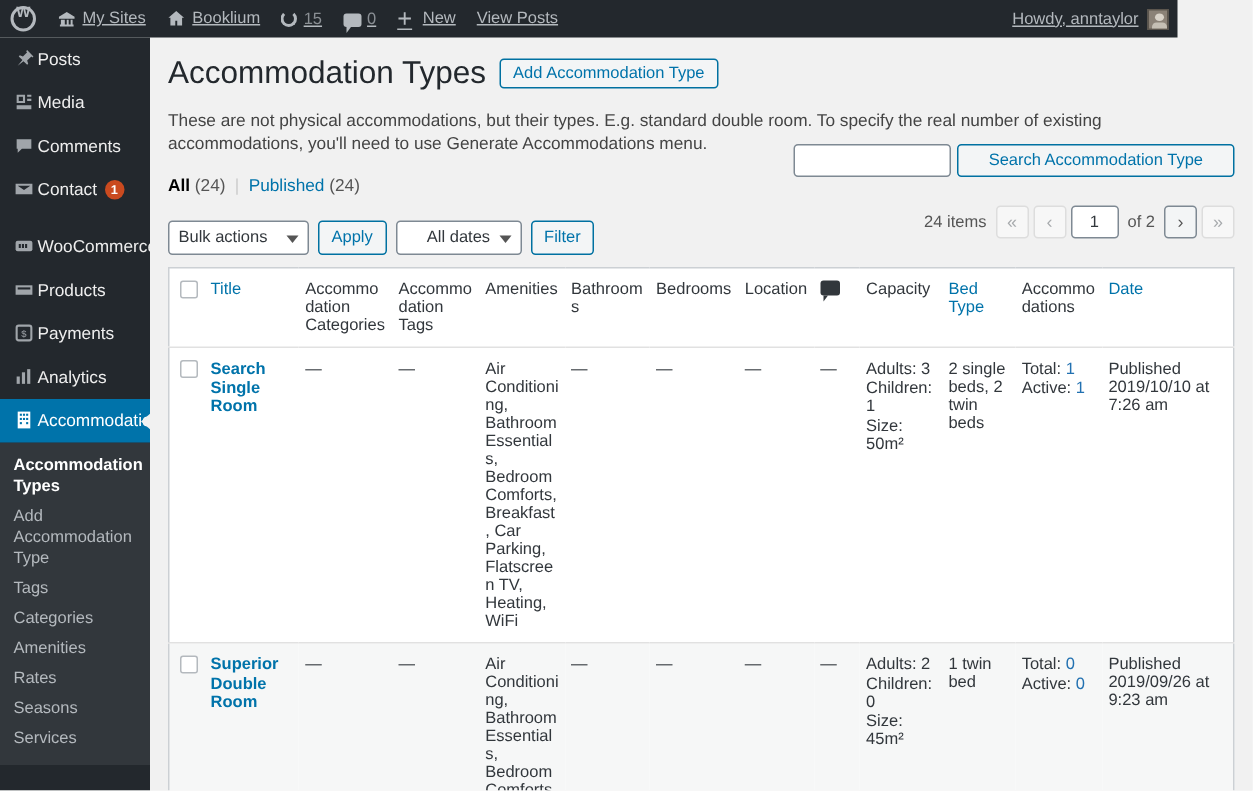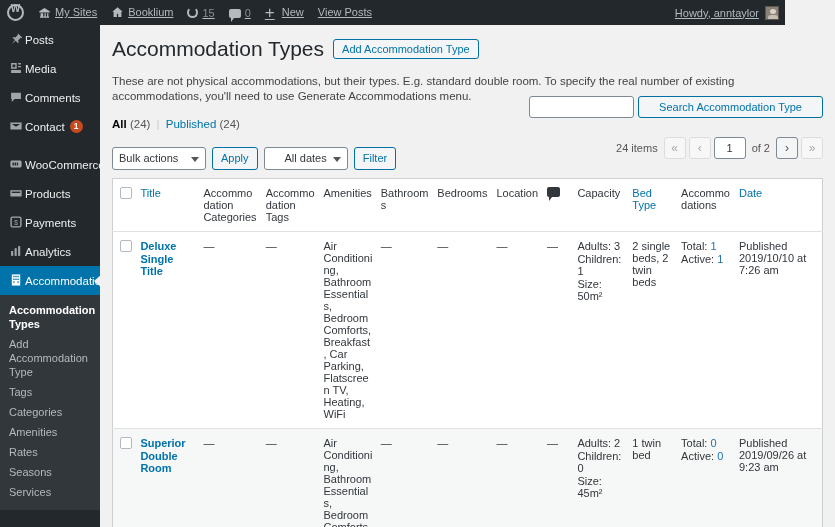--- a/index.html
+++ b/index.html
@@ -472,21 +472,21 @@
         <th class="c-acc">Accommo dations</th>
         <th class="c-date sortable-col">Date</th>
       </tr>
     </thead>
     <tbody>
       <tr>
         <td class="col-cb">
           <span class="wp-check"></span>
         </td>
         <td>
-          <a class="row-title">Deluxe Single Title</a>
+          <a class="row-title">Search Single Room</a>
         </td>
         <td class="dash">—</td>
         <td class="dash">—</td>
         <td class="amenities">Air Conditioning, Bathroom Essentials, Bedroom Comforts, Breakfast, Car Parking, Flatscreen TV, Heating, WiFi</td>
         <td class="dash">—</td>
         <td class="dash">—</td>
         <td class="dash">—</td>
         <td class="dash">—</td>
         <td>
           <span class="cap-line">Adults: 3</span>

